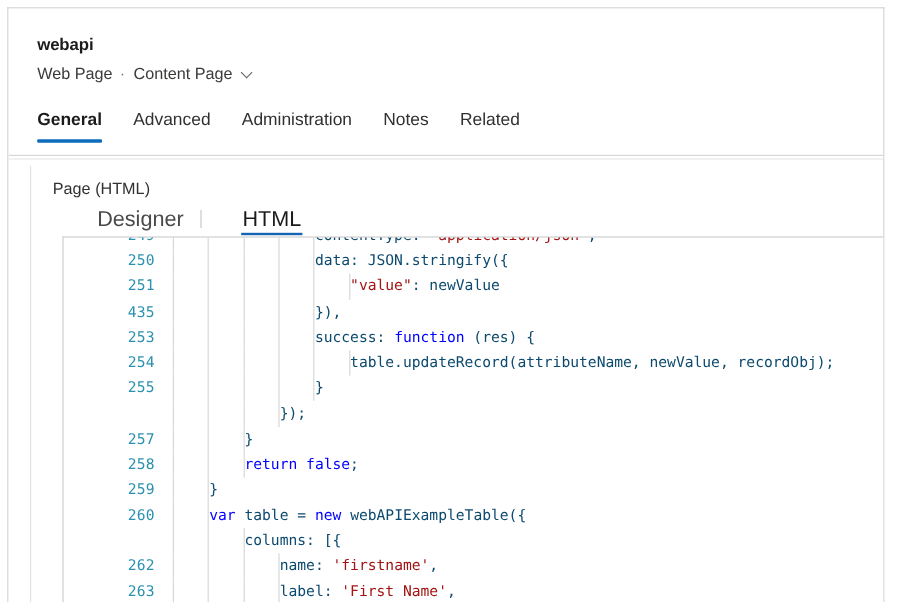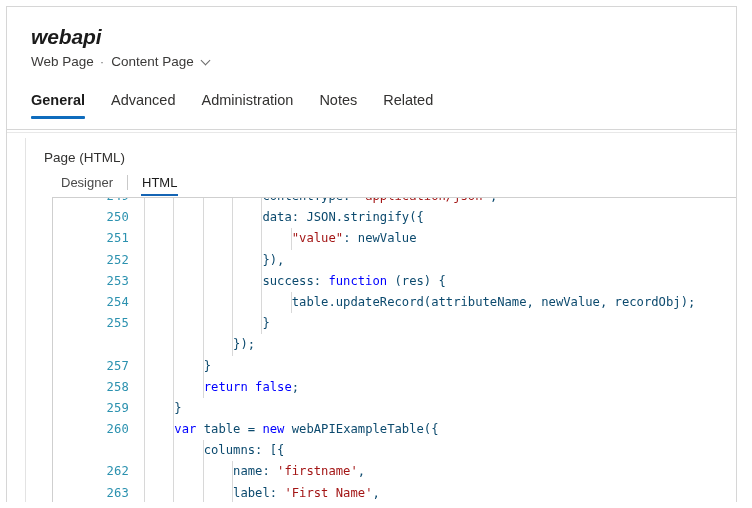--- a/index.html
+++ b/index.html
@@ -33,27 +33,26 @@
     top: 0;
     width: 100%;
     height: 123px;
     box-sizing: border-box;
   }
 
   #record-title {
     position: absolute;
     left: 24px;
     top: 17px;
-    font-size: 21px;
+    font-size: 14px;
     font-weight: 600;
     color: #1b1b1b;
     letter-spacing: -0.1px;
     line-height: 26px;
     white-space: nowrap;
-    font-style: italic;
   }
 
   #record-subtitle {
     position: absolute;
     left: 24px;
     top: 46px;
     font-size: 13.5px;
     color: #3b3a39;
     line-height: 18px;
     white-space: nowrap;
@@ -165,27 +164,28 @@
   
   #mode-tabs {
     position: absolute;
     left: 35px;
     top: 36px;
     display: flex;
     align-items: center;
     height: 21px;
   }
   .mode-tab {
-    font-size: 13px;
+    font-size: 18px;
     color: #4a4a4a;
     padding-bottom: 5px;
     cursor: pointer;
     position: relative;
     white-space: nowrap;
     line-height: 17px;
+    margin-left: 20px;
   }
   .mode-tab.selected { color: #1b1b1b; }
   .mode-tab.selected::after {
     content: "";
     position: absolute;
     left: -1px;
     right: -1px;
     bottom: 0;
     height: 2px;
     background: #1464b4;
@@ -321,21 +321,21 @@
       <div class="mode-tab selected">
         <span>HTML</span>
       </div>
     </div>
 
     <div id="code-editor">
       <div id="code-scroll">
           <div class="code-line"><span class="ln">249</span><span class="guide" style="left: 91px;"></span><span class="guide" style="left: 120.35px;"></span><span class="guide" style="left: 149.7px;"></span><span class="guide" style="left: 179.05px;"></span><span class="guide" style="left: 208.4px;"></span><span class="code-text"><span class="tok-pln">                contentType: </span><span class="tok-str">'application/json'</span><span class="tok-pln">,</span></span></div>
           <div class="code-line"><span class="ln">250</span><span class="guide" style="left: 91px;"></span><span class="guide" style="left: 120.35px;"></span><span class="guide" style="left: 149.7px;"></span><span class="guide" style="left: 179.05px;"></span><span class="guide" style="left: 208.4px;"></span><span class="code-text"><span class="tok-pln">                data: JSON.stringify({</span></span></div>
           <div class="code-line"><span class="ln">251</span><span class="guide" style="left: 91px;"></span><span class="guide" style="left: 120.35px;"></span><span class="guide" style="left: 149.7px;"></span><span class="guide" style="left: 179.05px;"></span><span class="guide" style="left: 208.4px;"></span><span class="guide" style="left: 237.75px;"></span><span class="code-text"><span class="tok-pln">                    </span><span class="tok-str">"value"</span><span class="tok-pln">: newValue</span></span></div>
-          <div class="code-line"><span class="ln">252</span><span class="guide" style="left: 91px;"></span><span class="guide" style="left: 120.35px;"></span><span class="guide" style="left: 149.7px;"></span><span class="guide" style="left: 179.05px;"></span><span class="guide" style="left: 208.4px;"></span><span class="code-text"><span class="tok-pln">                }),</span></span></div>
+          <div class="code-line"><span class="ln">435</span><span class="guide" style="left: 91px;"></span><span class="guide" style="left: 120.35px;"></span><span class="guide" style="left: 149.7px;"></span><span class="guide" style="left: 179.05px;"></span><span class="guide" style="left: 208.4px;"></span><span class="code-text"><span class="tok-pln">                }),</span></span></div>
           <div class="code-line"><span class="ln">253</span><span class="guide" style="left: 91px;"></span><span class="guide" style="left: 120.35px;"></span><span class="guide" style="left: 149.7px;"></span><span class="guide" style="left: 179.05px;"></span><span class="guide" style="left: 208.4px;"></span><span class="code-text"><span class="tok-pln">                success: </span><span class="tok-kw">function</span><span class="tok-pln"> (res) {</span></span></div>
           <div class="code-line"><span class="ln">254</span><span class="guide" style="left: 91px;"></span><span class="guide" style="left: 120.35px;"></span><span class="guide" style="left: 149.7px;"></span><span class="guide" style="left: 179.05px;"></span><span class="guide" style="left: 208.4px;"></span><span class="guide" style="left: 237.75px;"></span><span class="code-text"><span class="tok-pln">                    table.updateRecord(attributeName, newValue, recordObj);</span></span></div>
           <div class="code-line"><span class="ln">255</span><span class="guide" style="left: 91px;"></span><span class="guide" style="left: 120.35px;"></span><span class="guide" style="left: 149.7px;"></span><span class="guide" style="left: 179.05px;"></span><span class="guide" style="left: 208.4px;"></span><span class="code-text"><span class="tok-pln">                }</span></span></div>
           <div class="code-line"><span class="guide" style="left: 91px;"></span><span class="guide" style="left: 120.35px;"></span><span class="guide" style="left: 149.7px;"></span><span class="guide" style="left: 179.05px;"></span><span class="code-text"><span class="tok-pln">            });</span></span></div>
           <div class="code-line"><span class="ln">257</span><span class="guide" style="left: 91px;"></span><span class="guide" style="left: 120.35px;"></span><span class="guide" style="left: 149.7px;"></span><span class="code-text"><span class="tok-pln">        }</span></span></div>
           <div class="code-line"><span class="ln">258</span><span class="guide" style="left: 91px;"></span><span class="guide" style="left: 120.35px;"></span><span class="guide" style="left: 149.7px;"></span><span class="code-text"><span class="tok-pln">        </span><span class="tok-kw">return</span><span class="tok-pln"> </span><span class="tok-kw">false</span><span class="tok-pln">;</span></span></div>
           <div class="code-line"><span class="ln">259</span><span class="guide" style="left: 91px;"></span><span class="guide" style="left: 120.35px;"></span><span class="code-text"><span class="tok-pln">    }</span></span></div>
           <div class="code-line"><span class="ln">260</span><span class="guide" style="left: 91px;"></span><span class="guide" style="left: 120.35px;"></span><span class="code-text"><span class="tok-pln">    </span><span class="tok-kw">var</span><span class="tok-pln"> table = </span><span class="tok-kw">new</span><span class="tok-pln"> webAPIExampleTable({</span></span></div>
           <div class="code-line"><span class="guide" style="left: 91px;"></span><span class="guide" style="left: 120.35px;"></span><span class="guide" style="left: 149.7px;"></span><span class="code-text"><span class="tok-pln">        columns: [{</span></span></div>
           <div class="code-line"><span class="ln">262</span><span class="guide" style="left: 91px;"></span><span class="guide" style="left: 120.35px;"></span><span class="guide" style="left: 149.7px;"></span><span class="guide" style="left: 179.05px;"></span><span class="code-text"><span class="tok-pln">            name: </span><span class="tok-str">'firstname'</span><span class="tok-pln">,</span></span></div>

